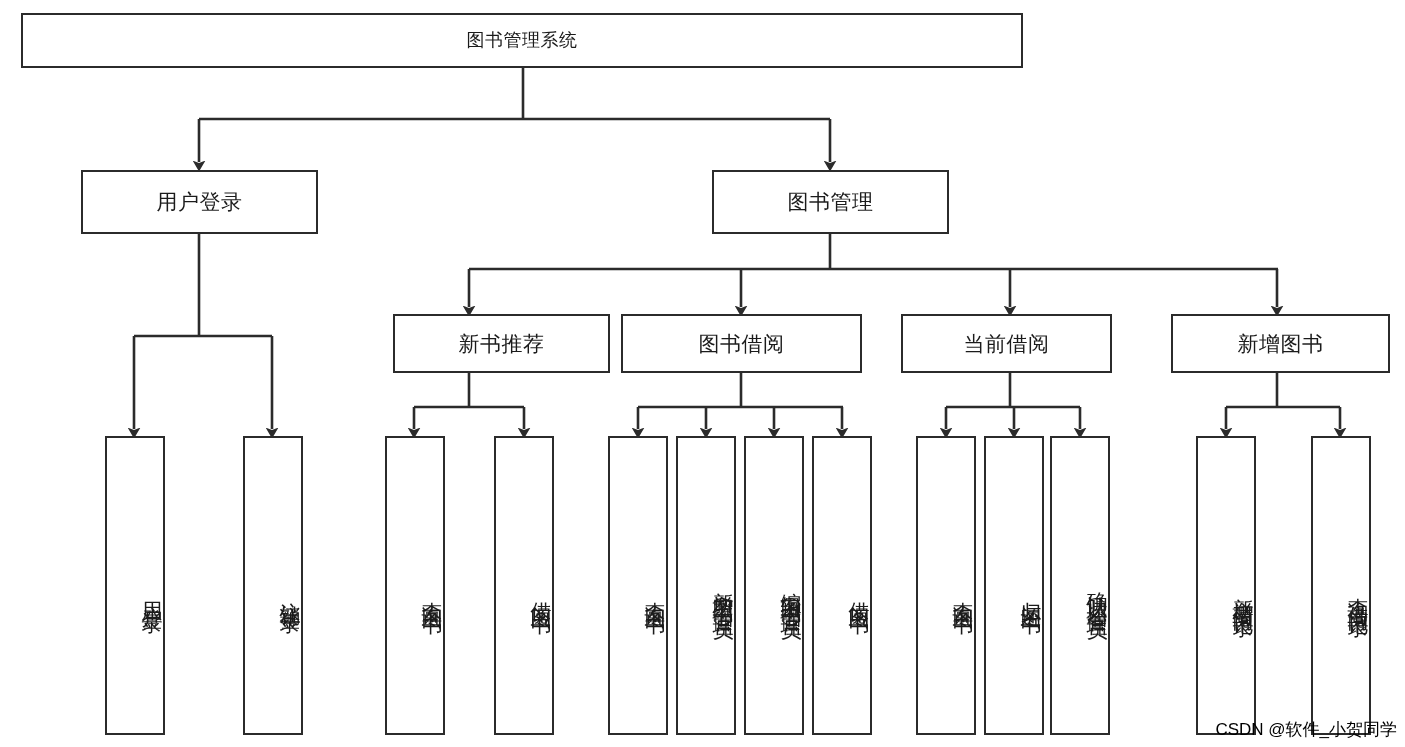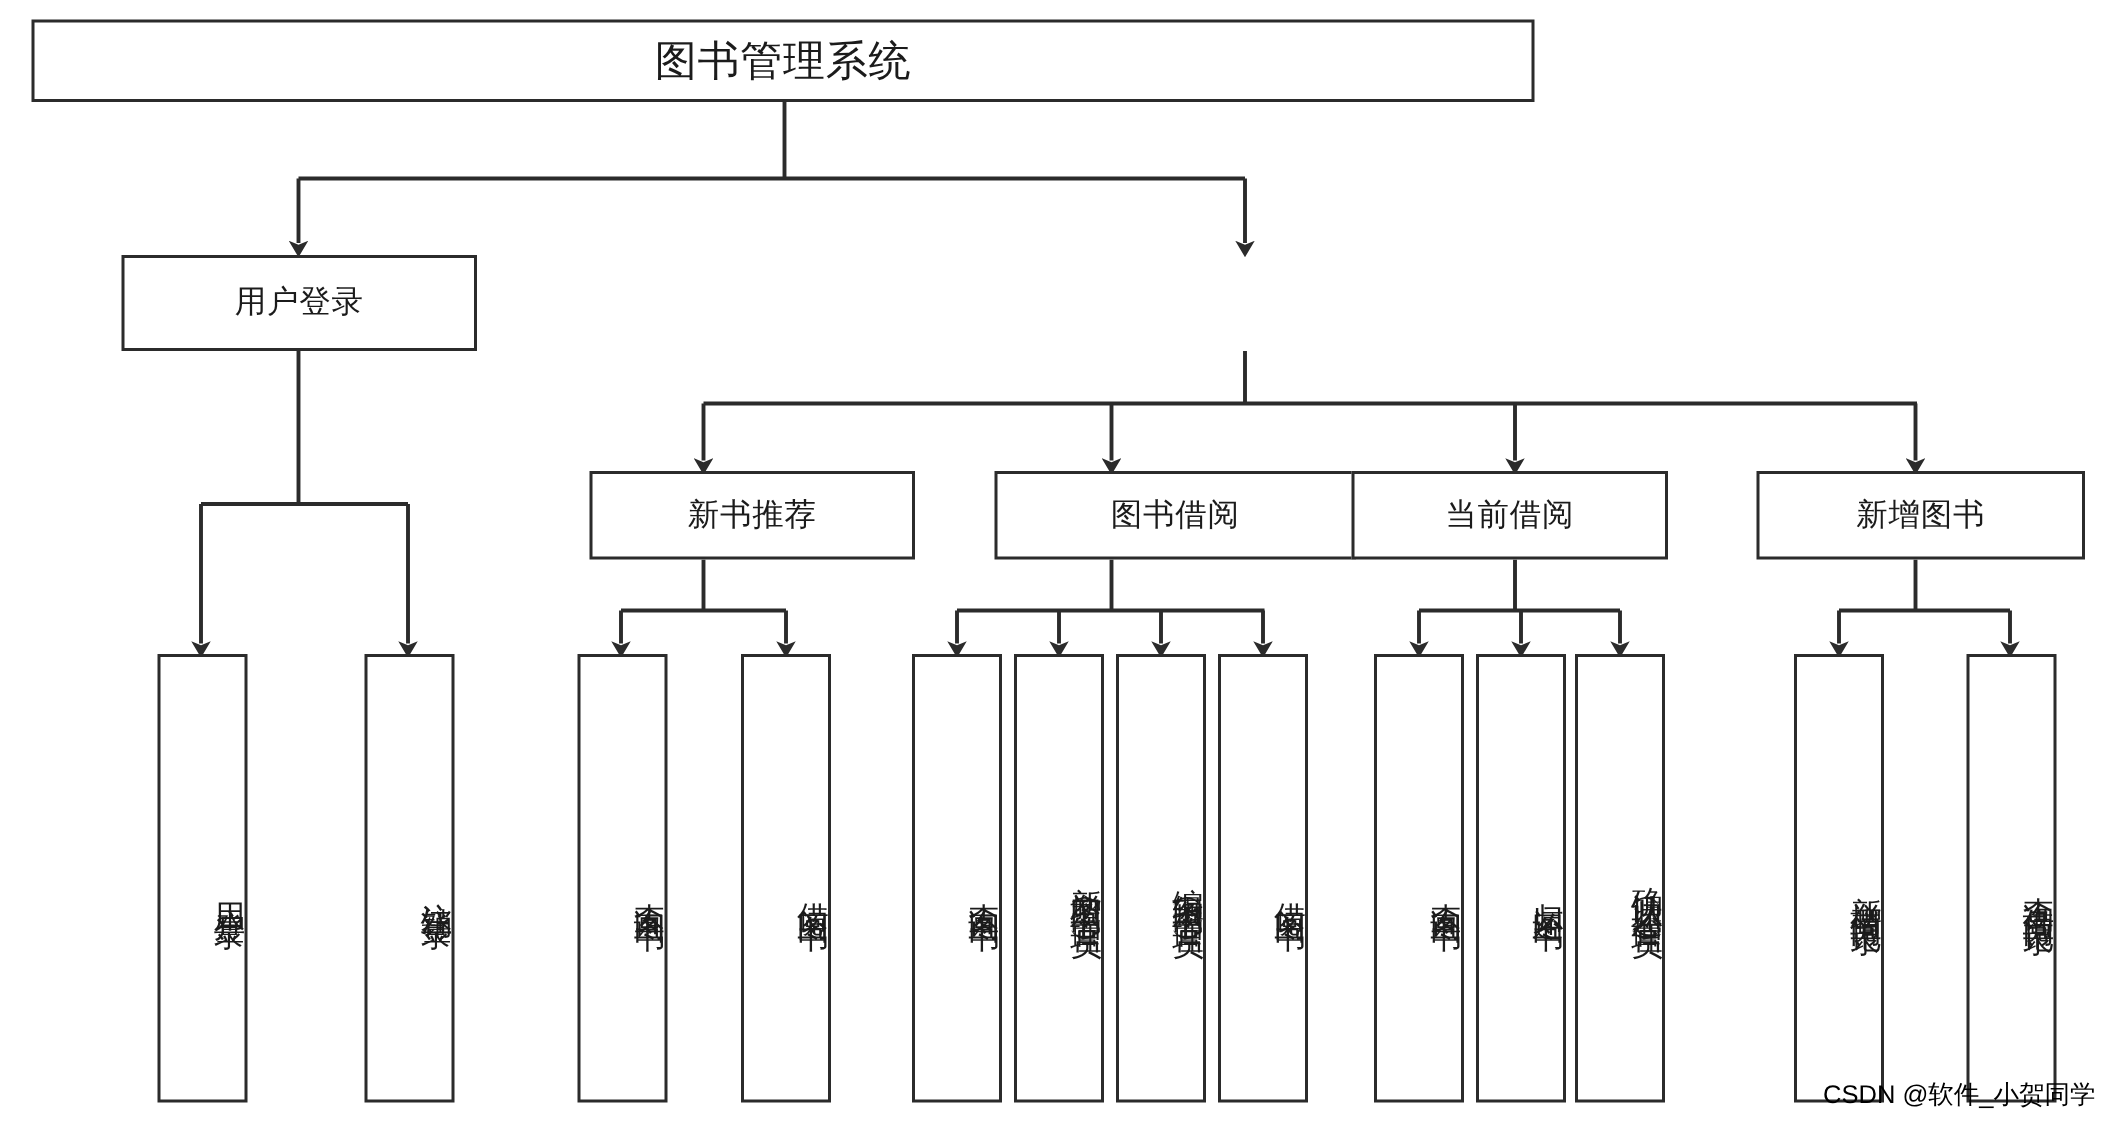--- a/index.html
+++ b/index.html
@@ -39,21 +39,21 @@
     color: #1b1b1b;
     letter-spacing: 0.5px;
     z-index: 3;
   }
   .node.h {
     font-size: 21px;
     line-height: 1.2;
     white-space: nowrap;
   }
   .node.root {
-    font-size: 28px;
+    font-size: 18px;
   }
   
   .node.v {
     font-size: 21px;
     writing-mode: vertical-rl;
     text-orientation: upright;
     letter-spacing: 4px;
     padding-top: 14px;
     align-items: flex-start;
     justify-content: center;
@@ -131,25 +131,28 @@
     </g>
   </svg>
 
   <div class="node h root" style="left:21px; top:13px; width:1002px; height:55px;">
     <span>图书管理系统</span>
   </div>
 
   <div class="node h" style="left:81px; top:170px; width:237px; height:64px;">
     <span>用户登录</span>
   </div>
+  <div class="node h" style="left:712px; top:170px; width:237px; height:64px;">
+    <span>图书管理</span>
+  </div>
 
   <div class="node h" style="left:361px; top:314px; width:217px; height:59px;margin-left:32px;">
     <span>新书推荐</span>
   </div>
-  <div class="node h" style="left:621px; top:314px; width:241px; height:59px;margin-left:42px;">
+  <div class="node h" style="left:621px; top:314px; width:241px; height:59px;">
     <span>图书借阅</span>
   </div>
   <div class="node h" style="left:901px; top:314px; width:211px; height:59px;">
     <span>当前借阅</span>
   </div>
   <div class="node h" style="left:1171px; top:314px; width:219px; height:59px;">
     <span>新增图书</span>
   </div>
 
   <div class="node v" style="left:105px; top:436px; width:60px; height:299px;">

